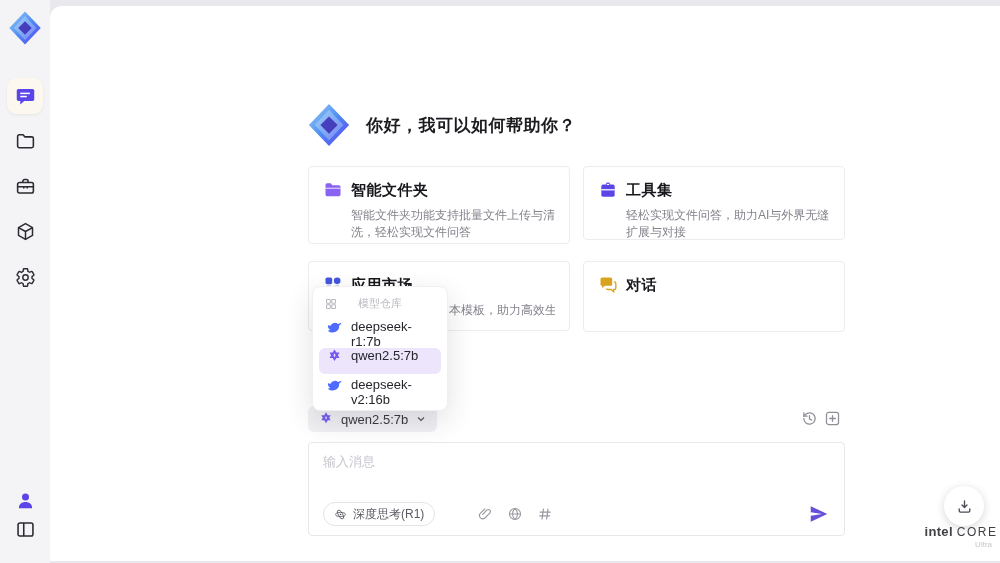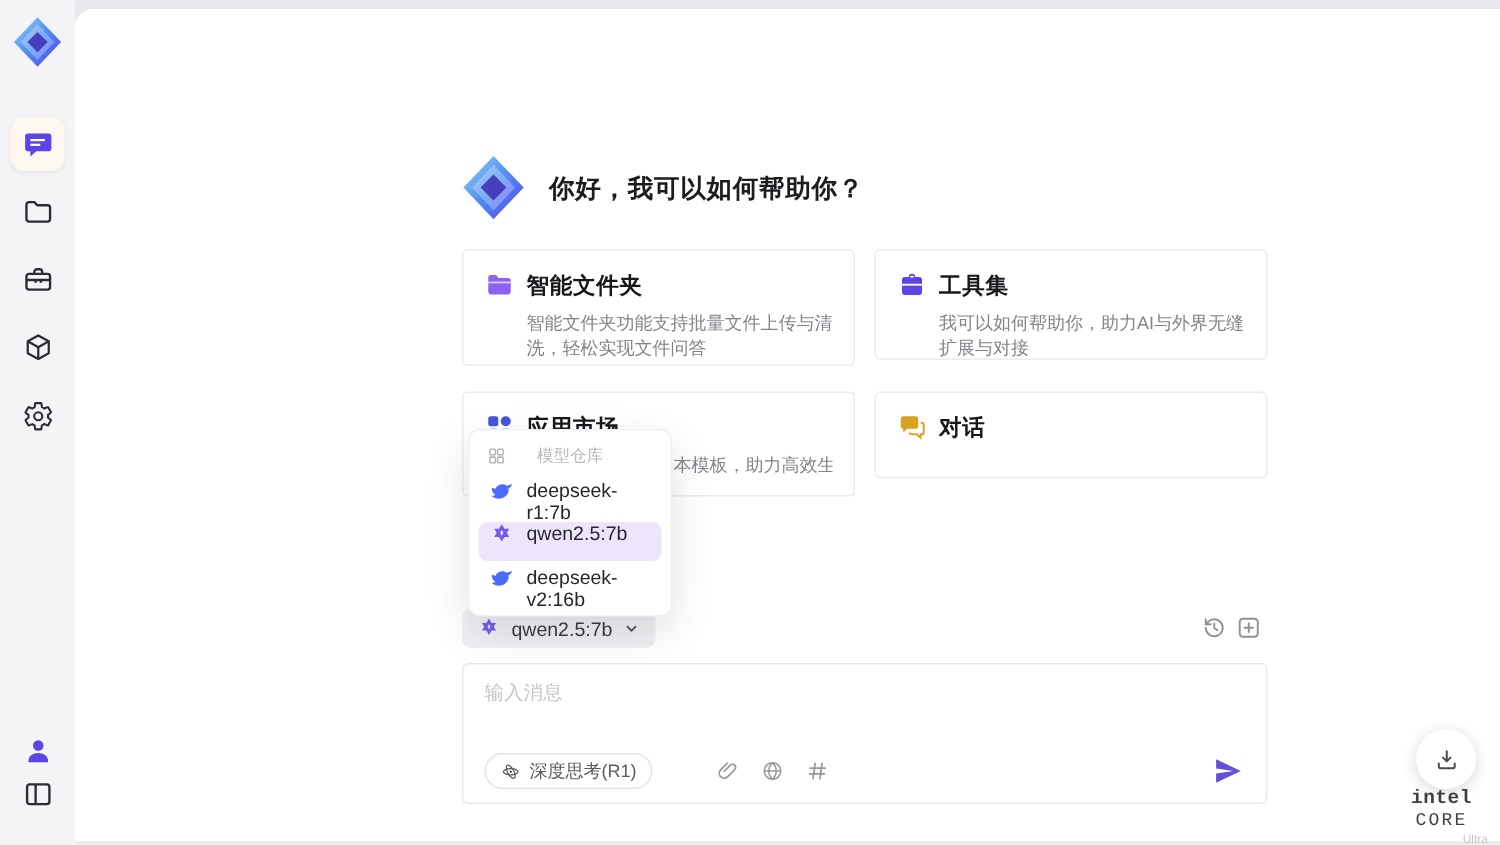--- a/index.html
+++ b/index.html
@@ -54,21 +54,21 @@
   .pill svg { width:13px; height:13px; }
   .pill span { font-size:12px; color:#5a5a63; }
   .bar-icons { display:flex; align-items:center; gap:14px; margin-left:18px; }
   .bar-icons .bi { width:16px; height:16px; cursor:pointer; }
   .send-btn { margin-left:auto; width:22px; height:22px; cursor:pointer; }
 
   
   .fab { position:absolute; left:944px; top:486px; width:40px; height:40px; border-radius:50%; background:#fff; box-shadow:0 2px 10px rgba(0,0,0,.16); display:flex; align-items:center; justify-content:center; cursor:pointer; z-index:6; }
   .fab svg { width:17px; height:17px; }
   .branding { position:absolute; left:922px; top:524px; width:78px; text-align:center; z-index:6; }
-  .brand-line { font-size:13px; color:#3f3f44; letter-spacing:.3px;font-family:Liberation Mono, monospace; }
+  .brand-line { font-size:13px; color:#3f3f44; letter-spacing:.3px; }
   .brand-line .b-intel { font-weight:700; }
   .brand-line .b-core { font-weight:400; letter-spacing:1.5px; font-size:12px; }
   .brand-tier { font-size:8px; color:#c7c7cc; text-align:right; padding-right:8px; margin-top:1px; }
 </style>
 </head>
 <body>
 
 <div class="sidebar">
   <div class="side-logo">
     <svg viewBox="0 0 48 48" width="36" height="36">
@@ -160,37 +160,37 @@
 
   <div class="card" style="left:533px; top:160px; height:74px;">
     <div class="card-head">
       <svg viewBox="0 0 24 24">
           <path fill="#5b45e8" d="M9.5 5.5V5c0-1.1.9-2 2-2h1c1.1 0 2 .9 2 2v.5H18c1.1 0 2 .9 2 2V18c0 1.1-.9 2-2 2H6c-1.1 0-2-.9-2-2V7.5c0-1.1.9-2 2-2h3.5z"></path>
           <rect x="4" y="11" width="16" height="1.5" fill="#fff"></rect>
           <rect x="10.6" y="4.6" width="2.8" height="1.4" fill="#fff"></rect>
         </svg>
       <span class="card-title">工具集</span>
     </div>
-    <div class="card-desc">我可以如何帮助你，助力AI与外界无缝扩展与对接</div>
+    <div class="card-desc">轻松实现文件问答，助力AI与外界无缝扩展与对接</div>
   </div>
 
   <div class="card" style="left:258px; top:255px; height:70px;">
     <div class="card-head">
       <svg viewBox="0 0 24 24" fill="#4356e0">
           <rect x="3" y="3" width="8" height="8" rx="2"></rect>
           <rect x="13" y="3" width="8" height="8" rx="4"></rect>
           <rect x="3" y="13" width="8" height="8" rx="2"></rect>
           <rect x="13" y="13" width="8" height="8" rx="2"></rect>
         </svg>
       <span class="card-title">应用市场</span>
     </div>
     <div class="card-desc clipped">本模板，助力高效生成多</div>
   </div>
 
-  <div class="card" style="left:533px; top:255px; height:58px;">
+  <div class="card" style="left:533px; top:255px; height:71px;">
     <div class="card-head">
       <svg viewBox="0 0 24 24">
           <path fill="#d9a321" d="M3 5c0-1.1.9-2 2-2h10c1.1 0 2 .9 2 2v6c0 1.1-.9 2-2 2H8.2L5 16v-3c-1.1 0-2-.9-2-2V5z"></path>
           <path fill="none" stroke="#d9a321" stroke-width="1.6" d="M19 8.2h.6c1 0 1.8.9 1.8 1.9v5.4c0 1-.8 1.9-1.8 1.9h-.7v2.8l-3.1-2.8h-4.1c-.8 0-1.5-.5-1.8-1.2"></path>
         </svg>
       <span class="card-title">对话</span>
     </div>
   </div>
 
   <div class="dropdown">

